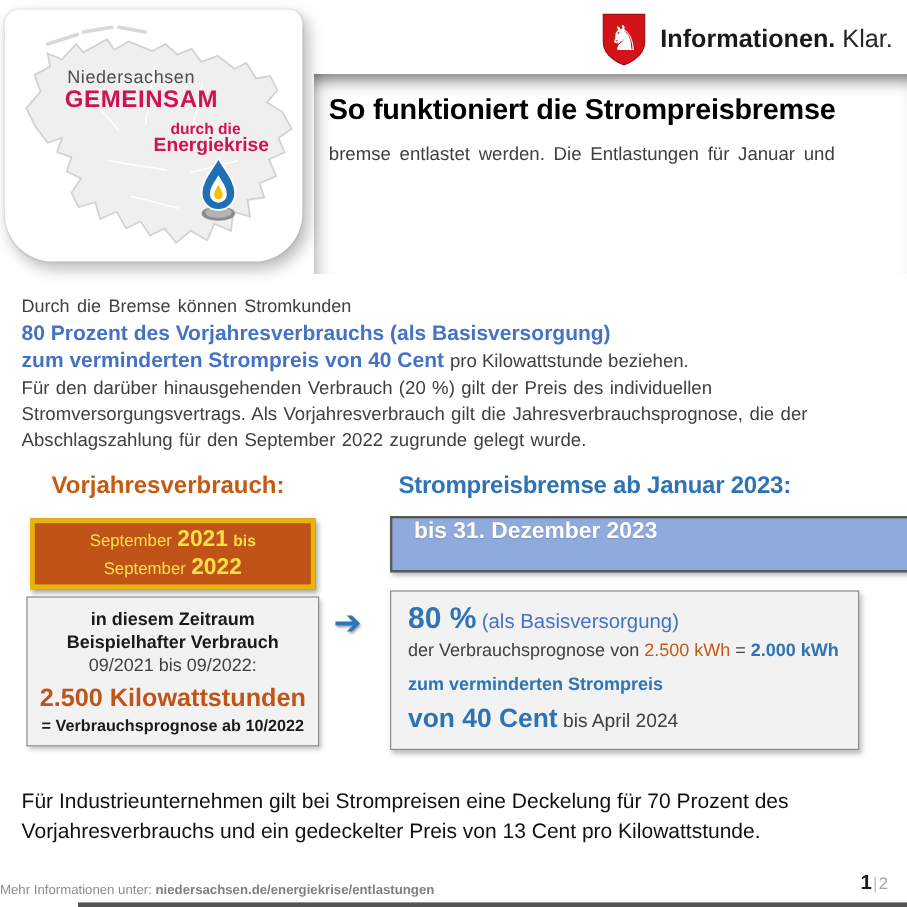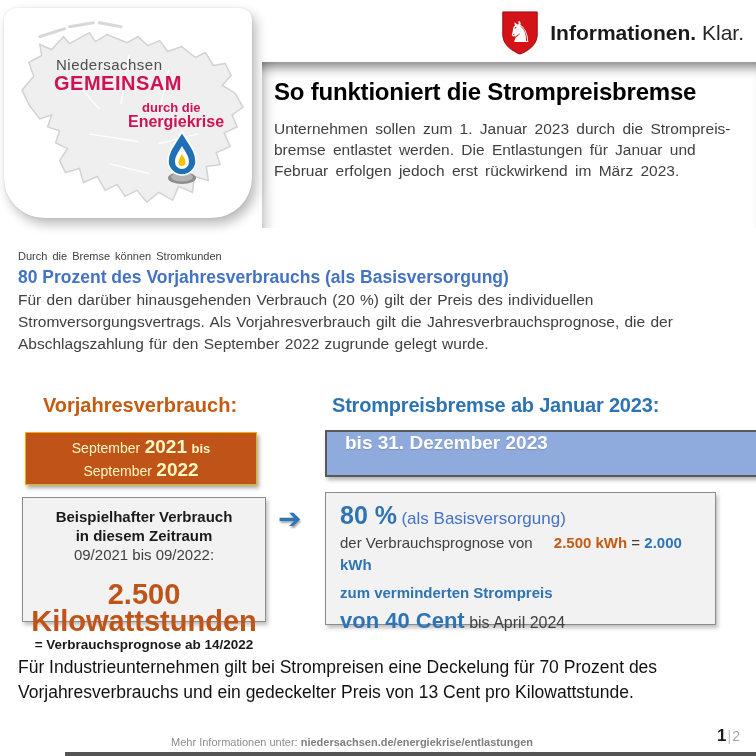--- a/index.html
+++ b/index.html
@@ -33,72 +33,72 @@
   #title-panel{
     left:262px;top:62px;width:494px;height:166px;background:#fff;
     box-shadow:inset 0 14px 12px -9px rgba(0,0,0,.5),inset 16px 0 14px -14px rgba(0,0,0,.28);
     z-index:2;
   }
   #page-title{position:absolute;left:12px;top:16px;font-size:24px;font-weight:bold;color:#000;letter-spacing:-.2px;}
   #intro{position:absolute;left:12px;top:56px;width:474px;font-size:15.5px;line-height:21px;color:#3f3f3f;word-spacing:3px;}
 
   
   #body-block{left:18px;top:246px;width:724px;}
-  .b-line1{font-size:11px;color:#404040;word-spacing:2px;line-height:20px;}
+  .b-line1{font-size:15px;color:#404040;word-spacing:2px;line-height:20px;}
   .b-hl{font-size:17.5px;font-weight:bold;color:#4472C4;line-height:23px;}
   .b-rest{font-size:15.5px;font-weight:normal;color:#404040;}
   .b-par{font-size:15.5px;color:#404040;line-height:22px;word-spacing:1px;}
 
   
   #left-heading{left:25px;top:394px;width:230px;text-align:center;font-size:20px;font-weight:bold;color:#C55A11;}
   #right-heading{left:332px;top:394px;font-size:20px;font-weight:bold;color:#2E74B5;letter-spacing:-.2px;}
 
   #orange-box{
-    left:25px;top:432px;width:230px;height:51px;background:#C05317;border:1px solid #eab308;
-    box-shadow:2px 3px 4px rgba(0,0,0,.35);color:#fef9c3;text-align:center;
+    left:25px;top:432px;width:230px;height:51px;background:#C05317;border:4px solid #eab308;
+    box-shadow:2px 3px 4px rgba(0,0,0,.35);color:#fde047;text-align:center;
     display:flex;flex-direction:column;justify-content:center;gap:1px;
   }
   #orange-box .reg{font-size:14px;}
   #orange-box .big{font-size:19px;font-weight:bold;}
   #orange-box .sml{font-size:13px;font-weight:bold;}
 
   #blue-box{
     left:325px;top:430px;width:444px;height:47px;background:#8FAADC;border:2px solid #595959;
     box-shadow:2px 3px 4px rgba(0,0,0,.3);
     display:flex;align-items:flex-start;padding-left:18px;box-sizing:border-box;
   }
   #blue-box .txt{font-size:19px;font-weight:bold;color:#fff;text-shadow:0 1px 1px rgba(0,0,0,.15);}
 
   #left-gray-box{
     left:22px;top:497px;width:244px;height:125px;background:#F2F2F2;border:1px solid #8c8c8c;
     box-shadow:2px 3px 4px rgba(0,0,0,.25);text-align:center;box-sizing:border-box;padding-top:9px;
   }
   .lg-b{font-size:15px;font-weight:bold;color:#1a1a1a;line-height:19px;}
   .lg-r{font-size:15px;color:#404040;line-height:20px;}
-  .lg-v{font-size:29px;font-weight:bold;color:#C05317;line-height:27px;margin-top:16px;}
+  .lg-v{font-size:21px;font-weight:bold;color:#C05317;line-height:27px;margin-top:3px;}
   .lg-n{font-size:13.5px;font-weight:bold;color:#1a1a1a;line-height:19px;}
 
   #arrow{left:278px;top:502px;font-size:28px;font-weight:bold;color:#2E75B6;text-shadow:1px 2px 2px rgba(0,0,0,.35);}
 
   #right-gray-box{
     left:325px;top:492px;width:391px;height:133px;background:#F2F2F2;border:1px solid #8c8c8c;
     box-shadow:2px 3px 4px rgba(0,0,0,.25);box-sizing:border-box;padding:8px 14px 0 14px;
   }
   .rg-l1 .pct{font-size:25px;font-weight:bold;color:#2E74B5;}
   .rg-l1 .note{font-size:17px;color:#4472C4;}
   .rg-l2{font-size:15px;color:#404040;margin-top:2px;line-height:22px;}
-  .rg-l2 .orange{font-weight:bold;color:#C55A11;margin-left:17px;}
+  .rg-l2 .orange{font-weight:normal;color:#C55A11;}
   .rg-l2 .blue{font-weight:bold;color:#2E74B5;}
   .rg-l3{font-size:15px;font-weight:bold;color:#2E74B5;line-height:31px;margin-top:1px;}
   .rg-l4 .big{font-size:22px;font-weight:bold;color:#2E74B5;}
   .rg-l4 .rest{font-size:16px;color:#404040;}
 
   
   #bottom-par{left:18px;top:655px;width:712px;font-size:17.5px;color:#111;line-height:25px;}
-  #footer-info{left:0;top:736px;width:608px;text-align:center;font-size:11px;color:#8c8c8c;margin-left:48px;}
+  #footer-info{left:0;top:736px;width:608px;font-size:11px;color:#8c8c8c;}
   #footer-info b{font-weight:bold;color:#7f7f7f;}
   #page-num{right:16px;top:726px;font-size:14px;color:#a6a6a6;}
   #page-num .cur{font-size:17px;font-weight:bold;color:#1a1a1a;}
   #page-num .sep{color:#c0c0c0;padding:0 1px;}
   #bottom-strip{left:65px;bottom:0;width:691px;height:4px;background:#545454;}
 </style>
 </head>
 <body>
 
 <div id="page">
@@ -132,54 +132,53 @@
     <svg width="40" height="46" viewBox="0 0 40 48">
       <path d="M2,2 H38 V26 C38,40 20,46 20,46 C20,46 2,40 2,26 Z" fill="#D21317" stroke="#9e0e12" stroke-width="1"></path>
       <text x="20" y="33" font-size="30" fill="#ffffff" text-anchor="middle" font-family="'DejaVu Sans',sans-serif">♞</text>
     </svg>
     <div class="wordmark"><b>Informationen.</b> <span class="klar">Klar.</span></div>
   </div>
 
   <div id="title-panel" class="abs">
     <div id="page-title">So funktioniert die Strompreisbremse</div>
     <div id="intro">
-      <div>Unternehmen sollen zum 1. Januar 2023 durch die Strompreis-</div>
       <div>bremse entlastet werden. Die Entlastungen für Januar und</div>
-      <div>Februar erfolgen jedoch erst rückwirkend im März 2023.</div>
     </div>
   </div>
 
   <div id="body-block" class="abs">
     <div class="b-line1">Durch die Bremse können Stromkunden</div>
     <div class="b-hl">80 Prozent des Vorjahresverbrauchs (als Basisversorgung)</div>
+    <div class="b-hl"><span>zum verminderten Strompreis von 40 Cent</span> <span class="b-rest">pro Kilowattstunde beziehen.</span></div>
     <div class="b-par">
       <div>Für den darüber hinausgehenden Verbrauch (20 %) gilt der Preis des individuellen</div>
       <div>Stromversorgungsvertrags. Als Vorjahresverbrauch gilt die Jahresverbrauchsprognose, die der</div>
       <div>Abschlagszahlung für den September 2022 zugrunde gelegt wurde.</div>
     </div>
   </div>
 
   <div id="left-heading" class="abs">Vorjahresverbrauch:</div>
   <div id="right-heading" class="abs">Strompreisbremse ab Januar 2023:</div>
 
   <div id="orange-box" class="abs">
     <div><span class="reg">September</span> <span class="big">2021</span> <span class="sml">bis</span></div>
     <div><span class="reg">September</span> <span class="big">2022</span></div>
   </div>
 
   <div id="blue-box" class="abs">
     <span class="txt">bis 31. Dezember 2023</span>
   </div>
 
   <div id="left-gray-box" class="abs">
+    <div class="lg-b">in diesem Zeitraum</div>
     <div class="lg-b">Beispielhafter Verbrauch</div>
-    <div class="lg-b">in diesem Zeitraum</div>
     <div class="lg-r">09/2021 bis 09/2022:</div>
     <div class="lg-v">2.500 Kilowattstunden</div>
-    <div class="lg-n">= Verbrauchsprognose ab 14/2022</div>
+    <div class="lg-n">= Verbrauchsprognose ab 10/2022</div>
   </div>
 
   <div id="arrow" class="abs">➔</div>
 
   <div id="right-gray-box" class="abs">
     <div class="rg-l1"><span class="pct">80 %</span> <span class="note">(als Basisversorgung)</span></div>
     <div class="rg-l2"><span>der Verbrauchsprognose  von</span> <span class="orange">2.500 kWh</span> <span>=</span> <span class="blue">2.000 kWh</span></div>
     <div class="rg-l3">zum verminderten Strompreis</div>
     <div class="rg-l4"><span class="big">von 40 Cent</span> <span class="rest">bis April 2024</span></div>
   </div>

